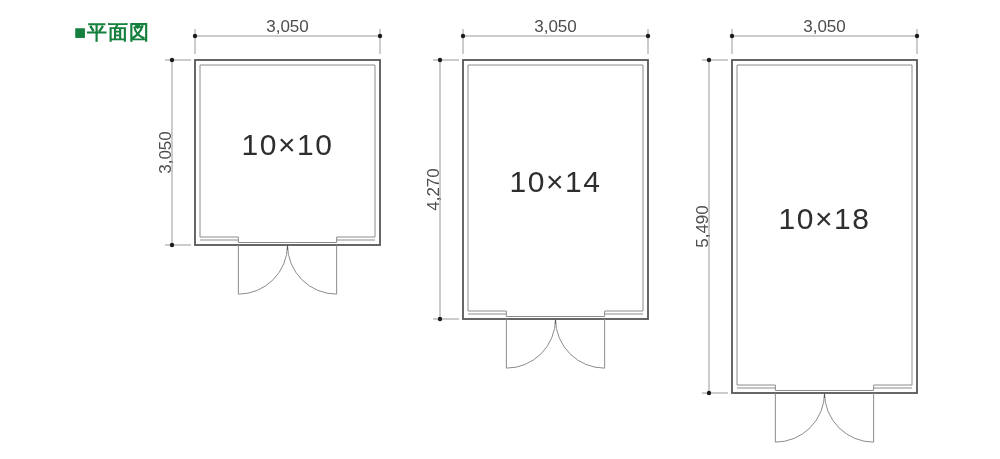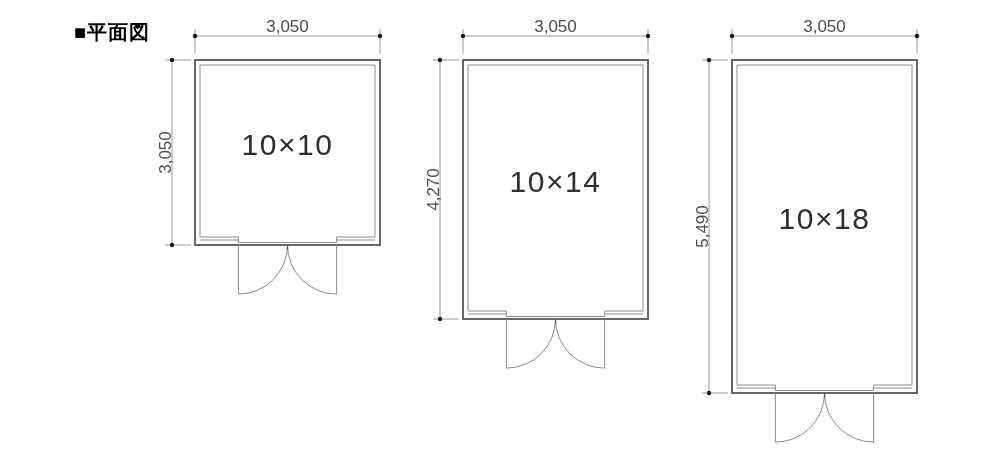--- a/index.html
+++ b/index.html
@@ -15,21 +15,21 @@
     overflow: hidden;
     font-family: "Liberation Sans", "DejaVu Sans", sans-serif;
   }
   #page-title {
     position: absolute;
     left: 74px;
     top: 19px;
     font-size: 20px;
     font-weight: 600;
     letter-spacing: 1px;
-    color: #000000;
+    color: #15803d;
     white-space: nowrap;
   }
   #plans-svg {
     position: absolute;
     left: 0;
     top: 0;
     display: block;
   }
   .dim-label {
     font-family: "Liberation Sans", "DejaVu Sans", sans-serif;

